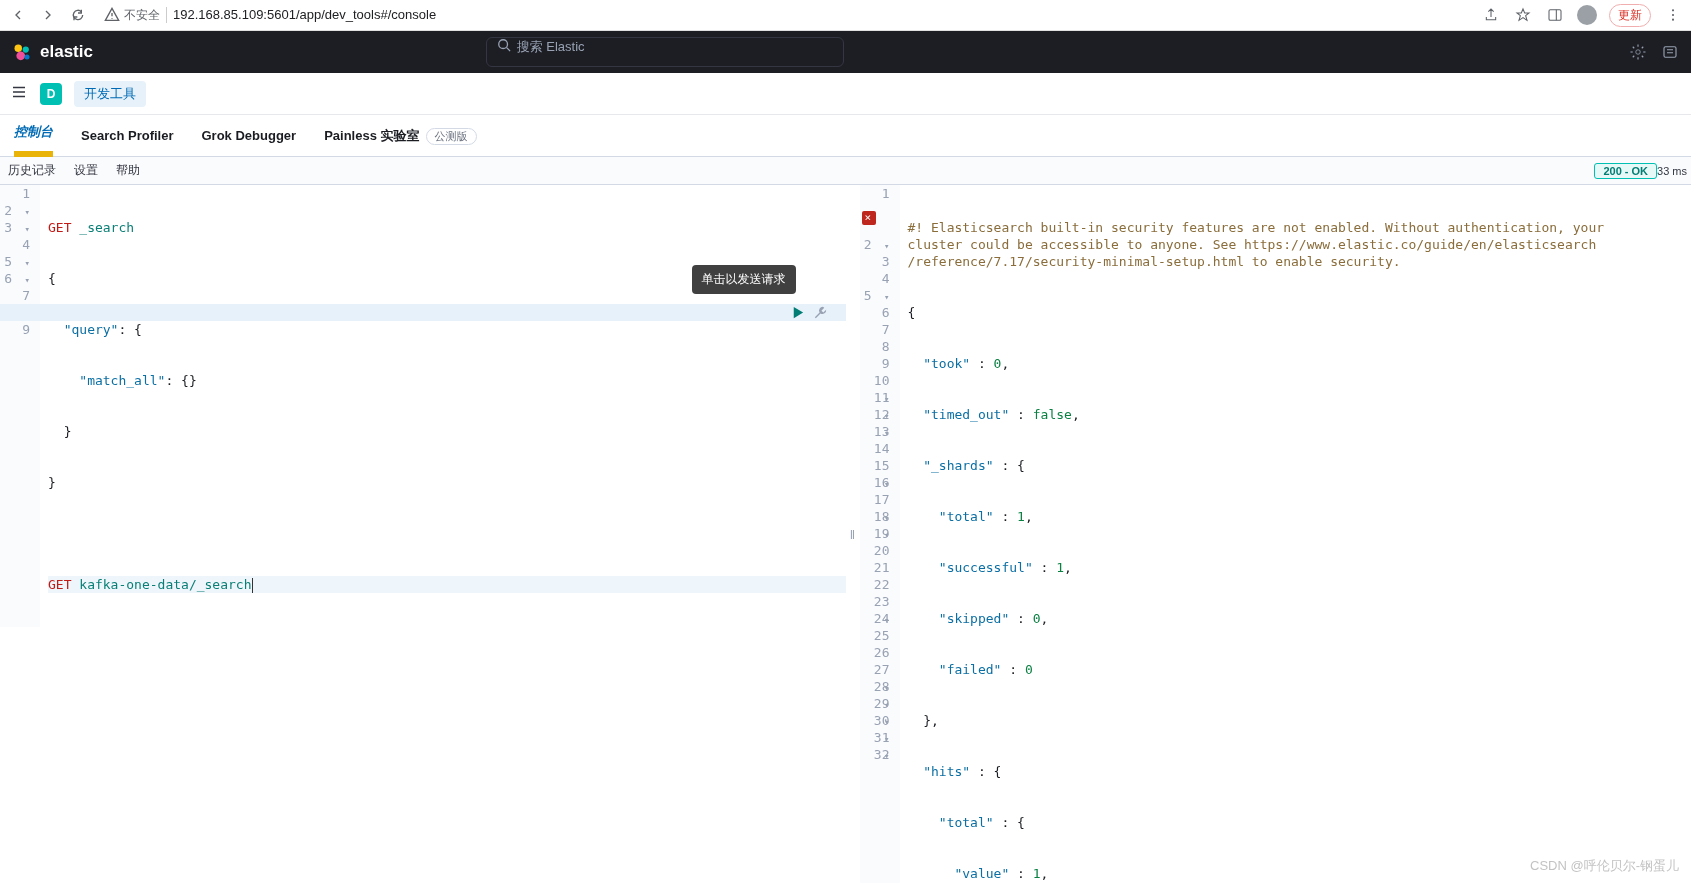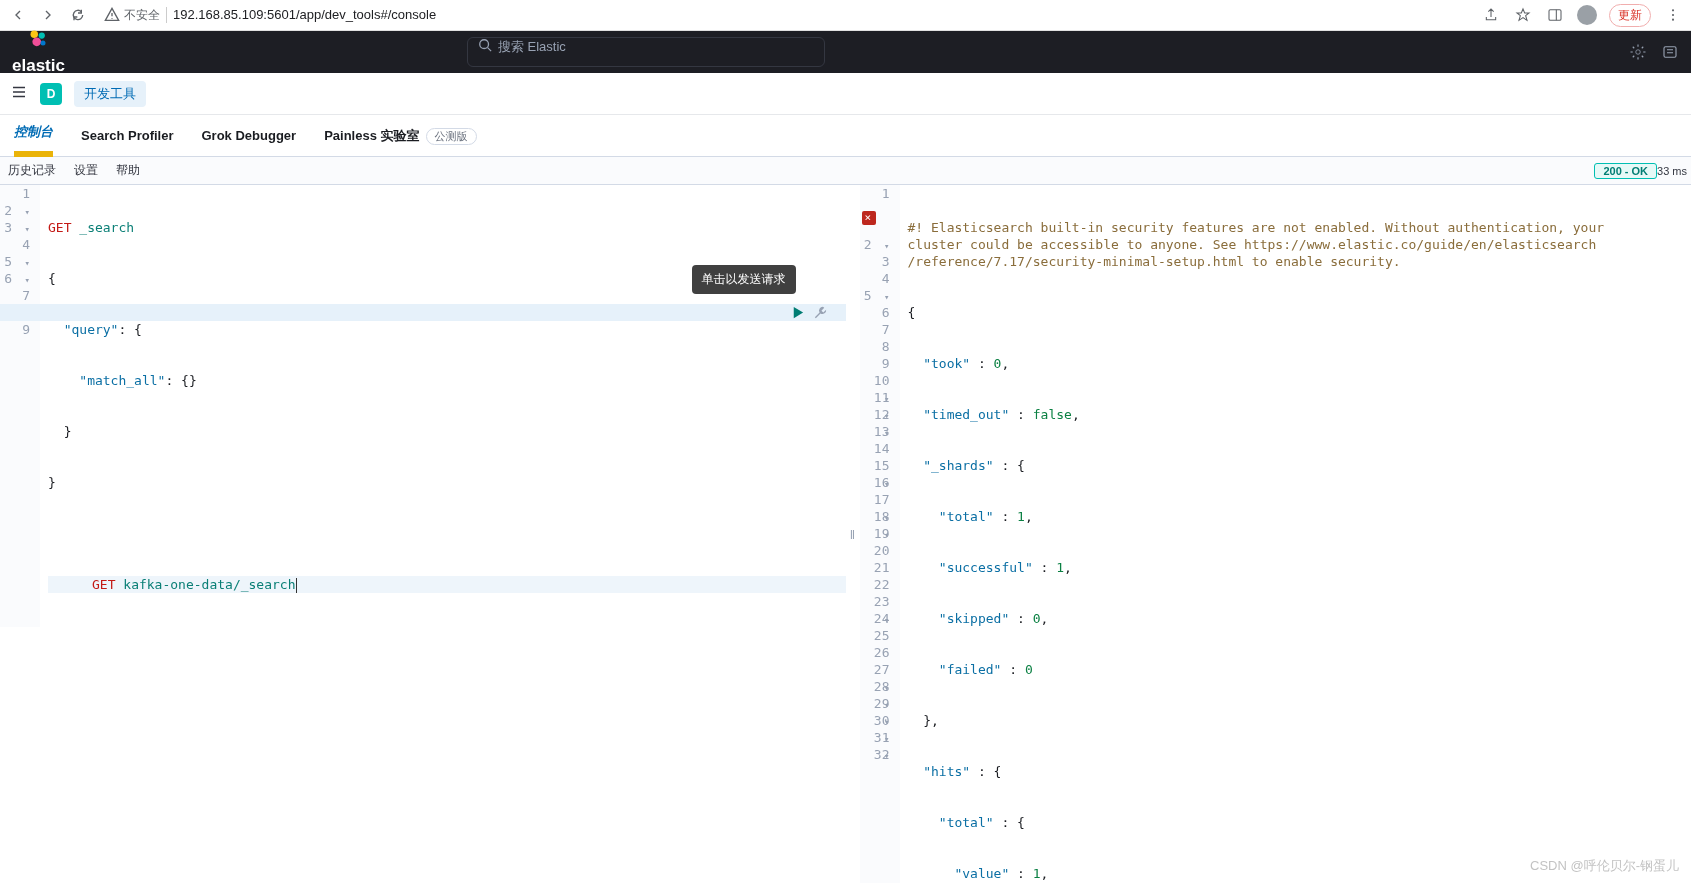--- a/index.html
+++ b/index.html
@@ -10,21 +10,21 @@
   .bb-icon {width:20px; display:flex; justify-content:center; cursor:pointer;}
   .url-box {flex:1; display:flex; align-items:flex-start; gap:6px; padding-left:6px;}
   .url-box .insecure{color:#5f6368; font-size:12px; display:flex; align-items:center; gap:4px;}
   .url-box .url{color:#202124; font-size:13px;}
   .url-box .sep{width:1px; height:16px; background:#ccc;}
   .bb-right{display:flex; align-items:center; gap:12px;}
   .bb-update{color:#d93025; border:1px solid #f1aeae; border-radius:12px; padding:2px 8px; font-size:12px;}
   .user-avatar{width:20px;height:20px;border-radius:50%;background:#9aa0a6;}
   
   .es-header {background:#1d1e24; height:42px; display:flex; align-items:center; padding:0 12px; color:#fff;}
-  .es-logo {display:flex; align-items:center; gap:8px;flex-direction:column;}
+  .es-logo {display:flex; align-items:center; gap:8px;}
   .es-logo-cluster{width:20px;height:20px;position:relative;}
   .es-search {margin:0 auto; width:358px; height:30px; border:1px solid #343741; border-radius:6px; display:flex; padding:0 10px; color:#98a2b3; gap:6px;}
   .es-search svg{width:14px;height:14px;fill:#98a2b3;}
   .es-header-right{margin-left:auto; display:flex; gap:14px; align-items:center;}
   .es-header-right svg{width:18px;height:18px; stroke:#98a2b3; fill:none;}
   
   .sub-header{height:42px; display:flex; align-items:center; padding:0 10px; gap:12px; border-bottom:1px solid #e6e8eb;}
   .hamburger svg{width:18px;height:18px;stroke:#343741;}
   .sub-badge{width:22px;height:22px;border-radius:4px;background:#00bfb3;color:#fff;display:flex;align-items:center;justify-content:center;font-size:12px;font-weight:600;}
   .devtools-btn{background:#e6f1fa;color:#006bb4;border-radius:4px;padding:4px 10px;font-size:13px;}
@@ -58,21 +58,21 @@
   .tok-warn{color:#8a6d3b;}
   .req-highlight{background:#e6f1fa; position:absolute; left:0px; right:0px;}
   .req-actions{position:absolute; display:flex; gap:8px;}
   .req-actions svg{width:15px;height:15px;}
   .tooltip{position:absolute; background:#404040;color:#fff;padding:6px 10px;border-radius:4px;font-size:12px; white-space:nowrap;}
   .tooltip::after{content:'';position:absolute;right:-6px;top:50%;transform:translateY(-50%);border:6px solid transparent;border-left-color:#404040;}
   .err-gutter{position:absolute; left:-17px; width:14px;height:14px;background:#bd271e;border-radius:2px;}
   .err-gutter::before{content:'×';color:#fff;font-size:11px;position:absolute;left:3px;top:-2px;}
   .watermark{position:fixed;right:12px;bottom:8px;color:rgba(120,120,120,.45);font-size:13px;}
   .cursor-line{border-right:1px solid #333; animation:blink 1s infinite; display:inline-block; height:15px; vertical-align:middle;}
-  .line-hl{background:#eef5fb;padding-left:44px;}
+  .line-hl{background:#eef5fb;}
 </style>
 </head>
 <body>
 
 <div class="browser-bar">
   <div class="bb-icon">
       <svg viewBox="0 0 24 24">
         <path d="M15 6l-6 6 6 6" stroke="#5f6368" stroke-width="2" fill="none"></path>
       </svg>
     </div>

